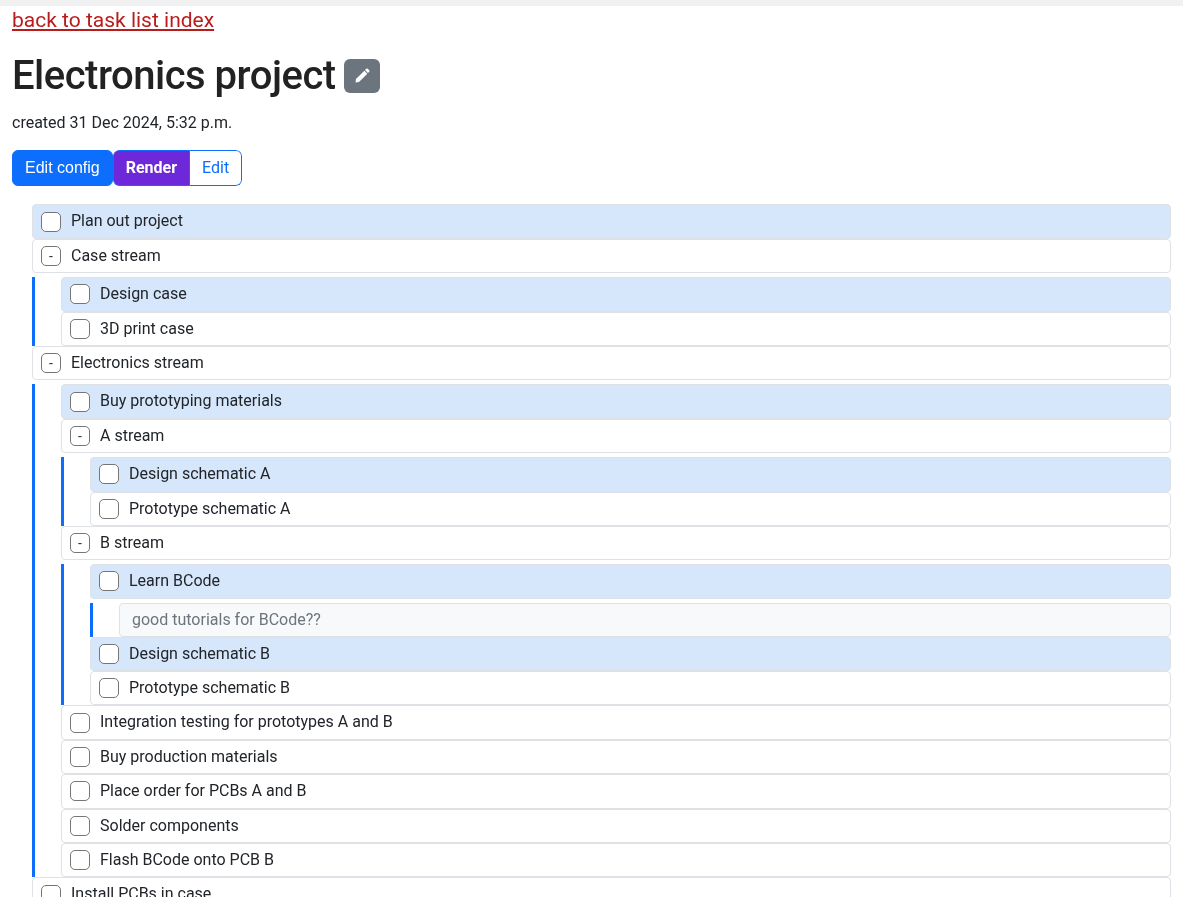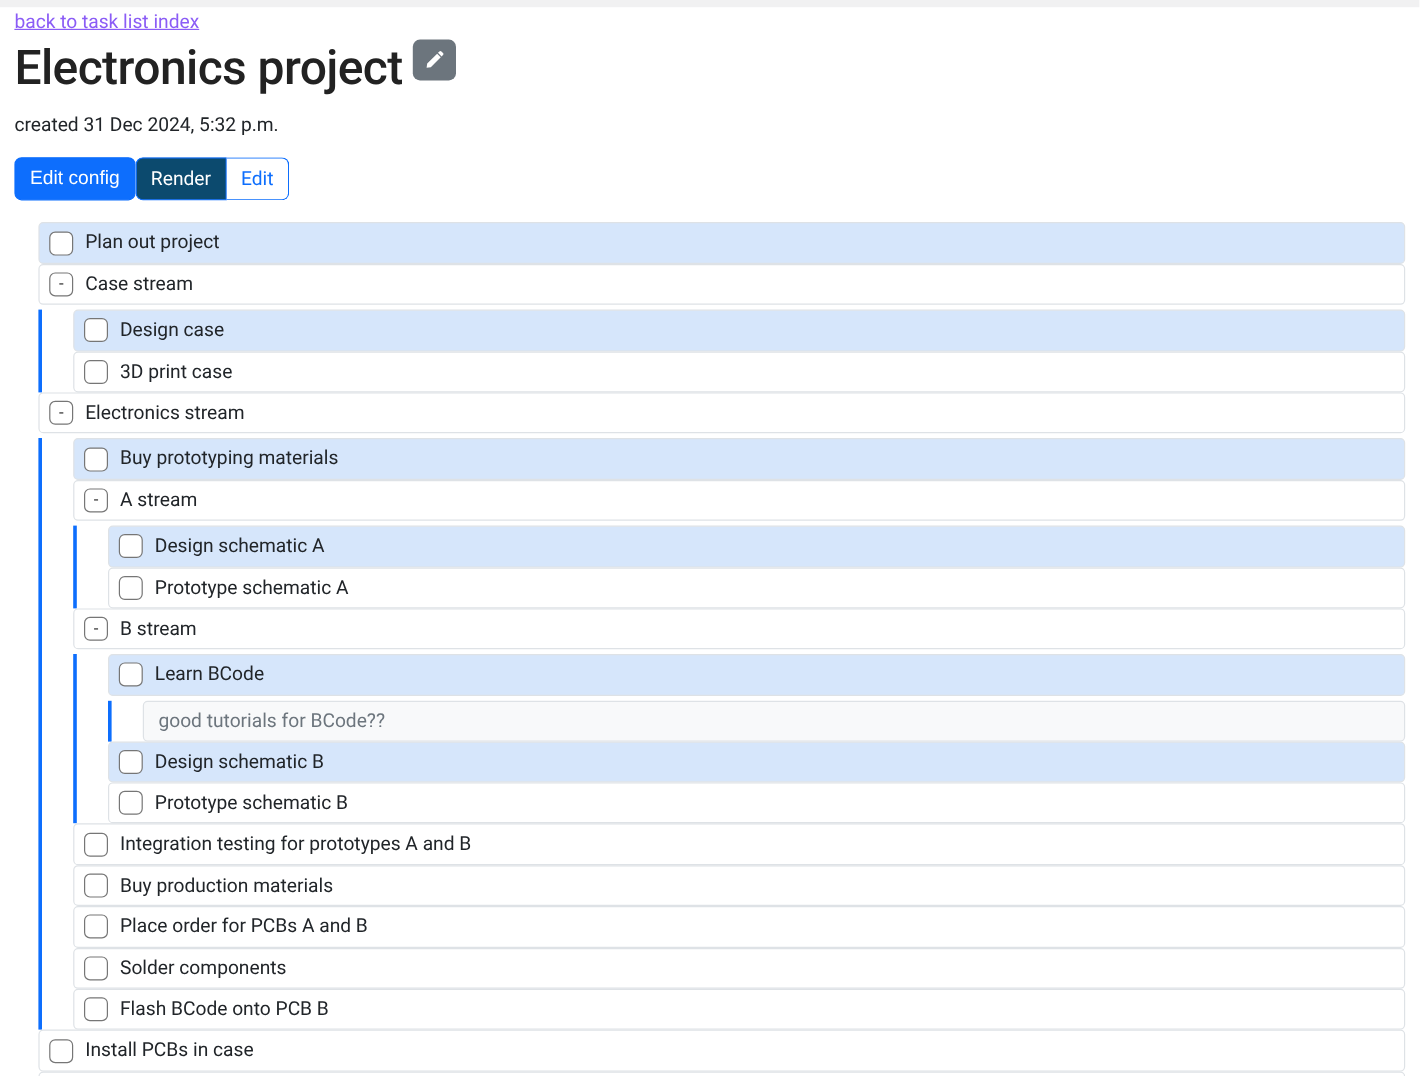--- a/index.html
+++ b/index.html
@@ -14,29 +14,29 @@
   .top-hr {
     height: 6px;
     background: #f1f1f2;
     margin: 0;
     border: none;
   }
   .container {
     padding: 2px 12px 12px 12px;
   }
   .back-link {
-    color: #8b5cf6;
+    color: #b91c1c;
     text-decoration: underline;
-    font-size: 16px;
+    font-size: 21px;
   }
   .title-row {
     display: flex;
-    align-items: flex-start;
+    align-items: center;
     gap: 8px;
-    margin-top: 6px;
+    margin-top: 20px;
   }
   h1.page-title {
     font-size: 40px;
     font-weight: 550;
     margin: 0;
     color: #222;
     letter-spacing: -0.5px;
   }
   .edit-badge {
     display: inline-flex;
@@ -78,22 +78,23 @@
     overflow: hidden;
   }
   .btn-group-seg .seg {
     padding: 6px 12px;
     font-size: 16px;
     border: 1px solid #0d6efd;
     cursor: pointer;
     line-height: 1.4;
   }
   .seg-active {
-    background: #0c4a6e;
+    background: #6d28d9;
     color: #fff;
+    font-weight: bold;
   }
   .seg-inactive {
     background: #fff;
     color: #0d6efd;
   }
   .btn-group-seg .seg:first-child { border-radius: 6px 0 0 6px; }
   .btn-group-seg .seg:last-child { border-radius: 0 6px 6px 0; border-left: none; }
 
   .tree {
     margin-top: 18px;

